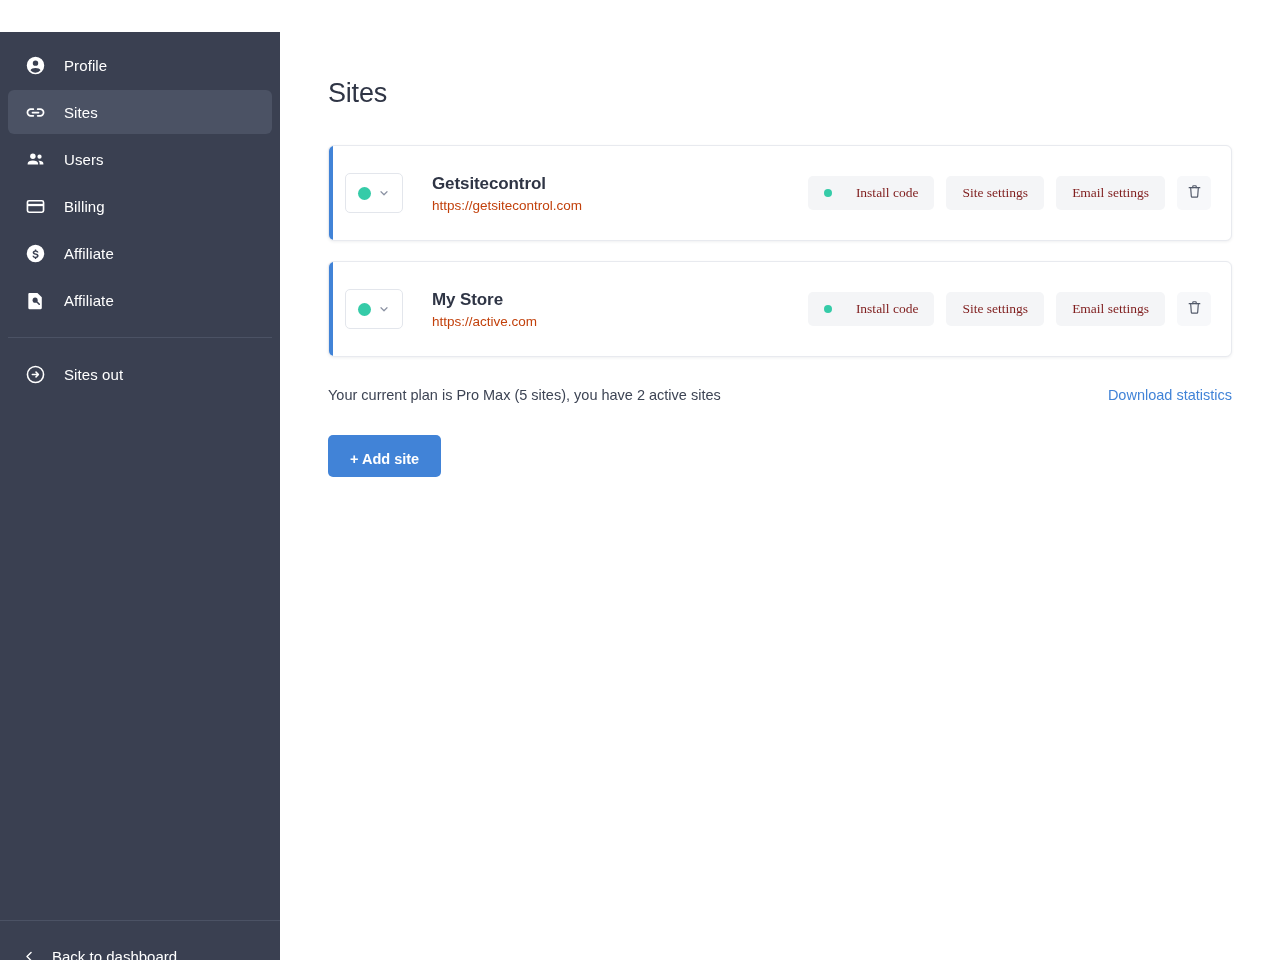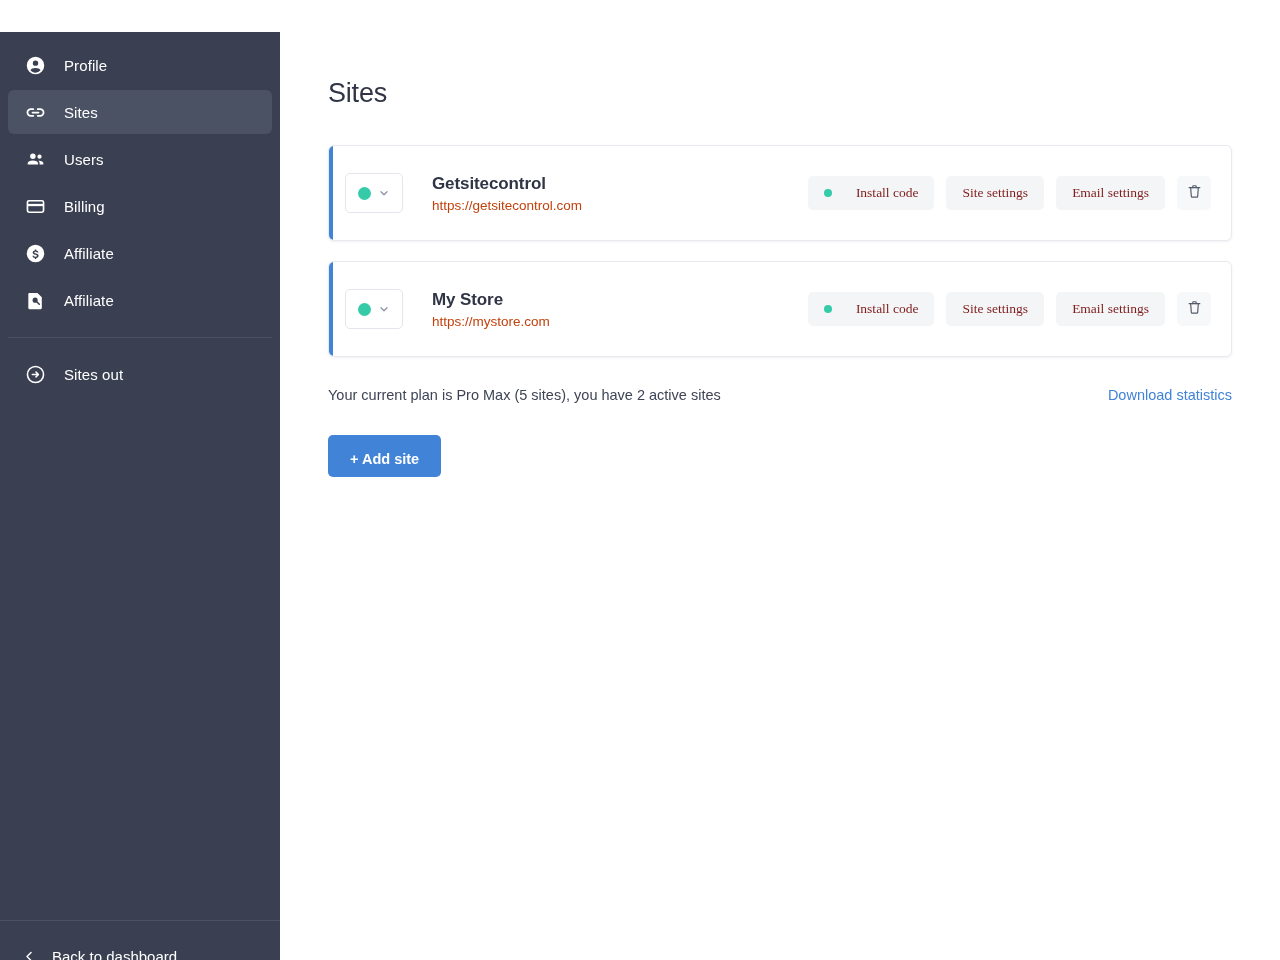--- a/index.html
+++ b/index.html
@@ -407,21 +407,21 @@
         <span class="status-dot"></span>
         <span class="caret">
           <svg width="12" height="12" viewBox="0 0 24 24" fill="none" stroke="currentColor" stroke-width="2.4" stroke-linecap="round" stroke-linejoin="round">
             <path d="M6 9.5l6 6 6-6"></path>
           </svg>
         </span>
       </div>
 
       <div class="site-info">
         <span class="site-name">My Store</span>
-        <span class="site-url">https://mystore.com</span>
+        <span class="site-url">https://active.com</span>
       </div>
 
       <div class="site-actions">
         <button class="pill-btn">
           <span class="install-dot"></span>
           <span>Install code</span>
         </button>
         <button class="pill-btn">
           <span>Site settings</span>
         </button>

